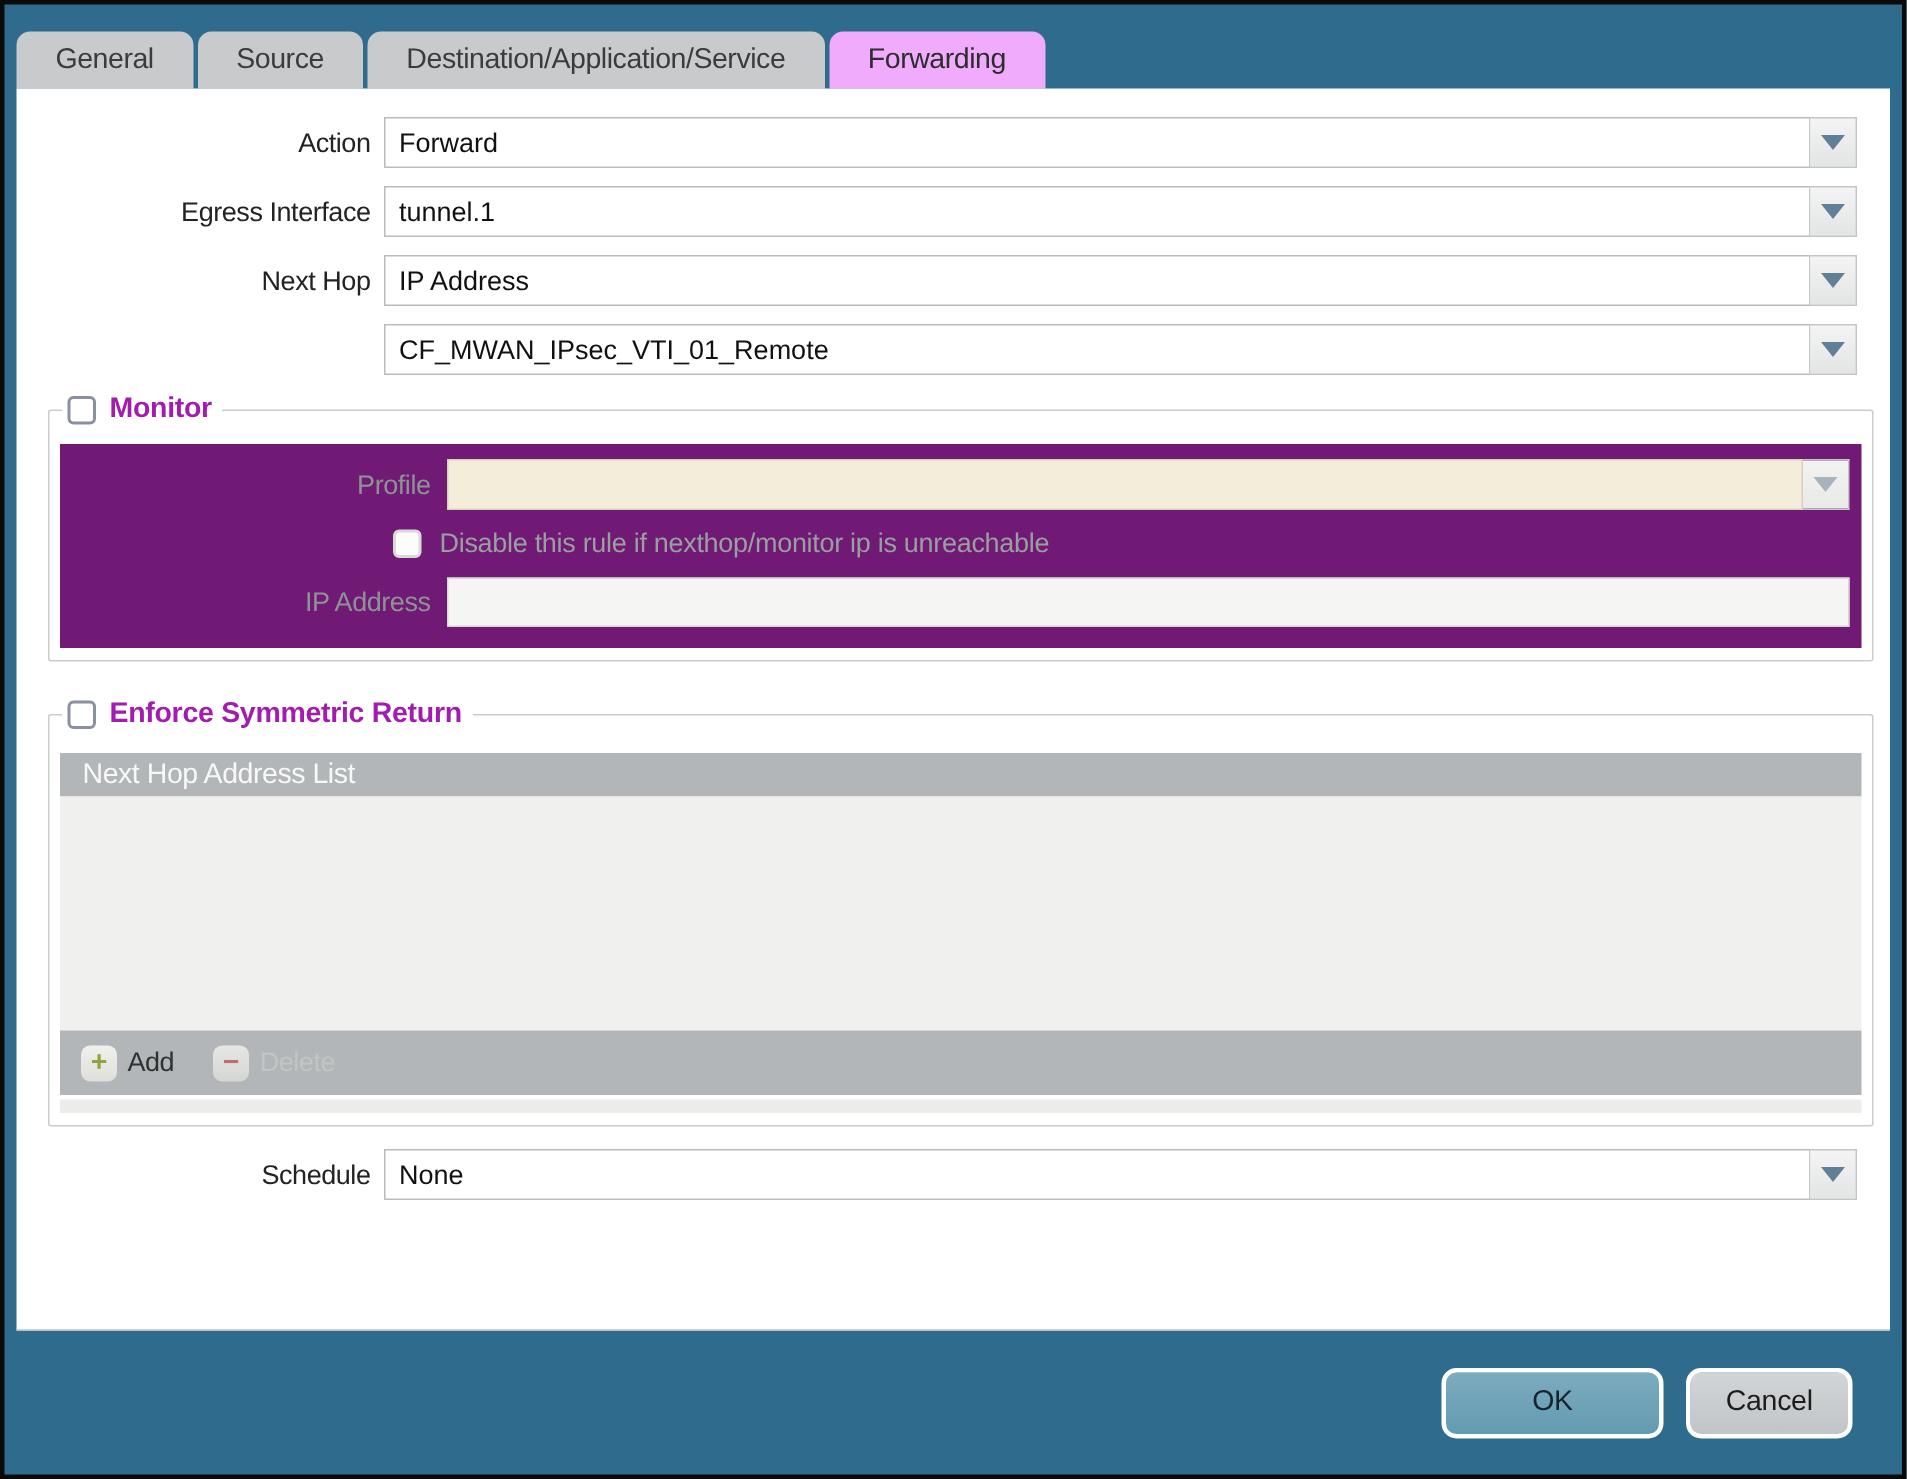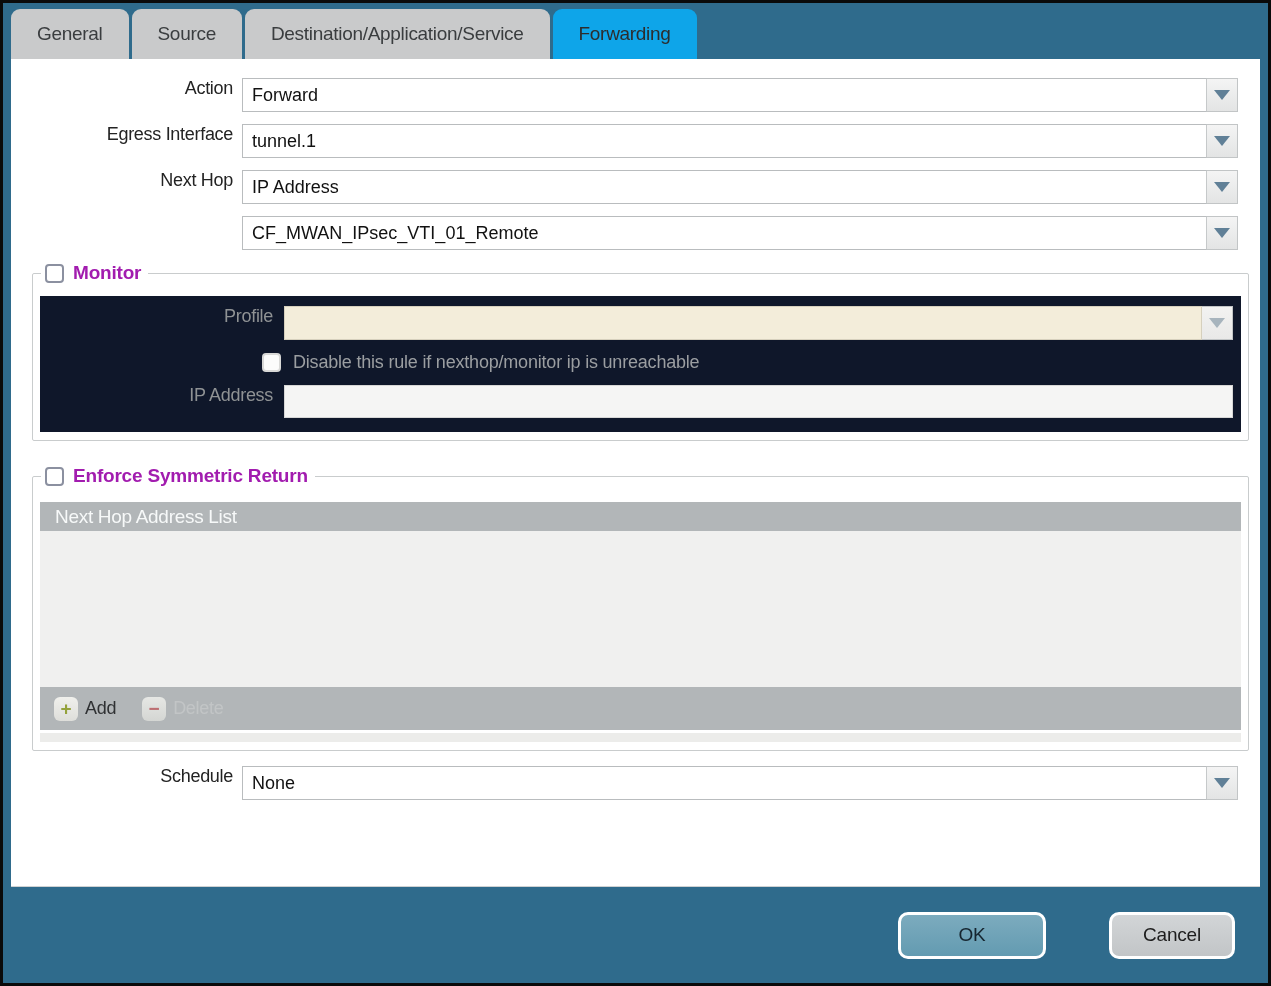--- a/index.html
+++ b/index.html
@@ -33,40 +33,40 @@
     cursor:pointer;
   }
 
   
   .tabbar {
     flex:0 0 auto; height:56px;
     display:flex; align-items:flex-end;
     padding-left:8px; gap:3px;
   }
   .tab {
-    height:50px; padding:0 26px;
+    height:38px; padding:0 26px;
     display:flex; align-items:center;
     background:#c9cacb;
     border-radius:9px 9px 0 0;
     font-size:19px; color:#3a3d3f; letter-spacing:-0.3px;
     cursor:pointer; white-space:nowrap;
   }
-  .tab.active { background:#0ea5e9; color:#2d2d2d; }
+  .tab.active { background:#f0abfc; color:#2d2d2d; }
 
   
   .content {
     background:#ffffff;
     margin:0 8px;
     flex:1 1 auto;
     border-bottom:1px solid #cfd2d3;
     padding-top:19px;
     overflow:hidden;
   }
 
-  .form-row { display:flex; margin:0 0 12px 4px;padding-left:30px; }
+  .form-row { display:flex; align-items:center; margin:0 0 12px 18px;padding-left:30px; }
   .form-label {
     flex:0 0 197px; text-align:right; padding-right:9px;
     font-size:18px; color:#232323; letter-spacing:-0.3px;
   }
   .field { display:flex; flex:1 1 auto; margin-right:22px; height:34px; }
   .field input {
     flex:1 1 auto; height:34px;
     border:1px solid #b9bcbe; border-right:1px solid #c6c9ca;
     padding:0 9px; font-size:18px; color:#111;
     font-family:"Liberation Sans", sans-serif;
@@ -99,21 +99,21 @@
   .section-title {
     font-size:19px; font-weight:bold; color:#a21caf; letter-spacing:-0.2px;
   }
   .checkbox {
     width:19px; height:19px; border-radius:4px;
     border:2px solid #8b90a0; background:#fff; cursor:pointer; flex:0 0 auto;
   }
   .checkbox.disabled { border:2px solid #d9d9d7; background:#fcfcfb; cursor:default; }
 
   .monitor-panel {
-    background:#0f172a; padding:10px 0 14px 0;
+    background:#701a75; padding:10px 0 14px 0;
   }
   .m-label {
     flex:0 0 210px; text-align:right; padding-right:11px;
     font-size:18px; color:#8f9294; letter-spacing:-0.3px;
   }
   .profile-field { display:flex; flex:1 1 auto; margin-right:8px; height:34px; }
   .profile-field .beige {
     flex:1 1 auto; height:34px;
     background:#f3edda; border:1px solid #d6d0bd;
     font-size:18px; padding:0 8px; color:#555;
@@ -169,24 +169,23 @@
     display:flex; align-items:center; justify-content:center;
     cursor:pointer;
     font-family:"Liberation Sans", sans-serif;
   }
   .btn-ok {
     width:148px;
     background:linear-gradient(#7cabbe,#639bb1);
     color:#15242e;
   }
   .btn-cancel {
-    width:126px;
+    width:111px;
     background:linear-gradient(#d2d5d7,#c2c5c7);
     color:#1d1d1d;
-    margin-left:48px;
   }
 </style>
 </head>
 <body>
 
 <div class="dialog">
 
 
   <div class="tabbar">
     <div class="tab">General</div>

